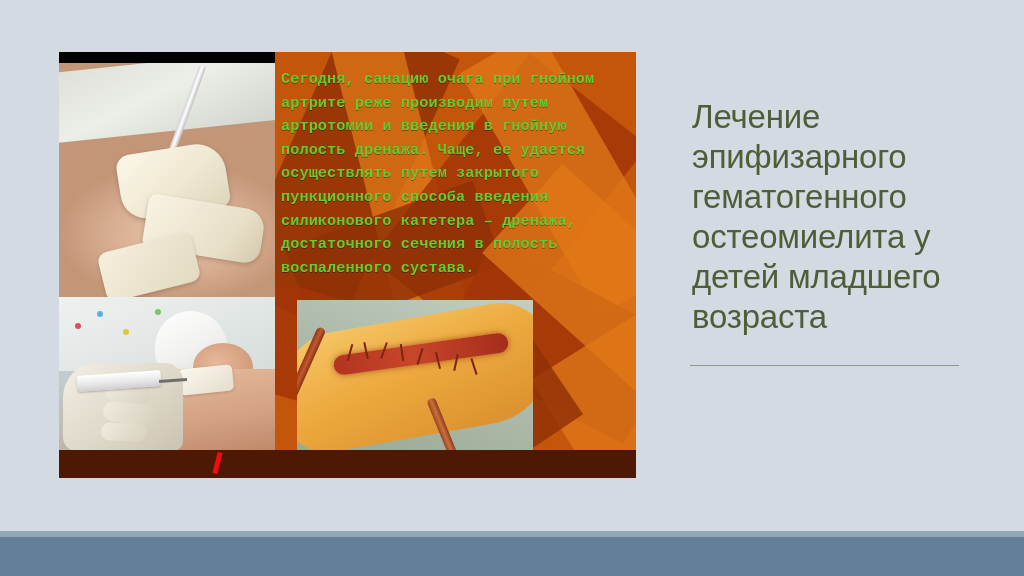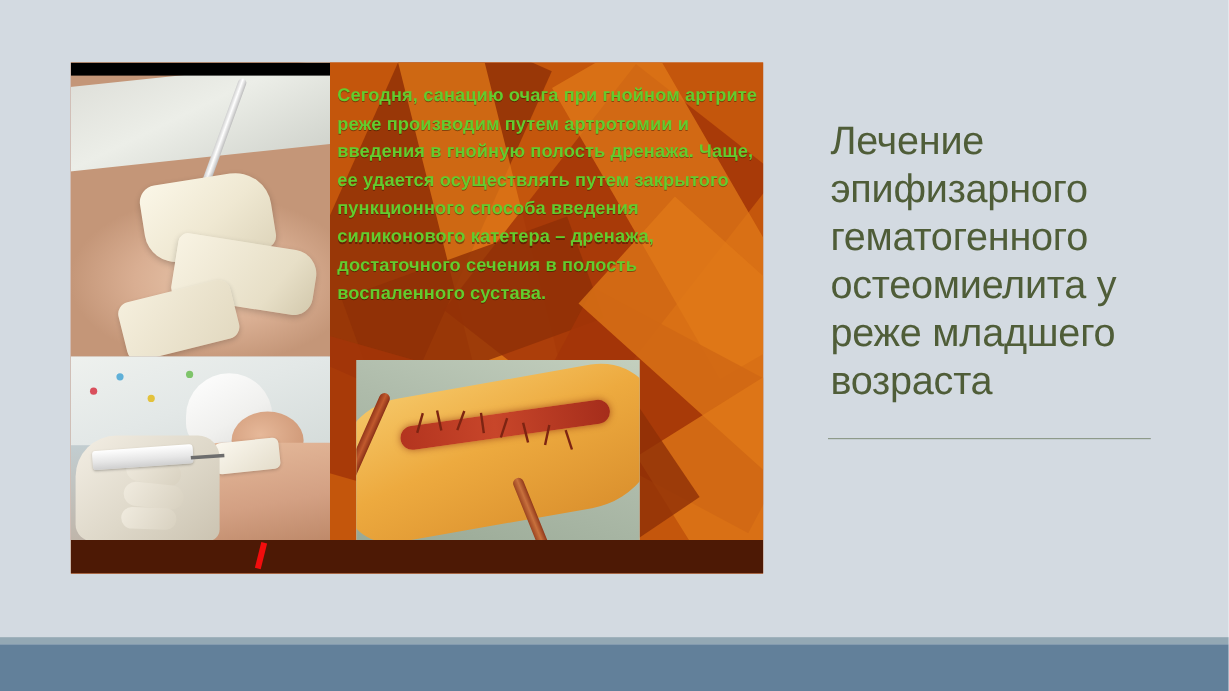--- a/index.html
+++ b/index.html
@@ -84,21 +84,21 @@
   .s9 { left: 300px; top: 250px;  width: 140px; height: 180px; transform: rotate(58deg); }
   .s10{ left: 120px; top: 300px;  width: 170px; height: 120px; transform: rotate(-34deg); }
 
   
   .body-text {
     position: absolute;
     left: 222px;
     top: 16px;
     width: 352px;
     color: #63cc2e;
-    font-family: Liberation Sans, sans-serif;
+    font-family: Liberation Mono, monospace;
     font-weight: bold;
     font-size: 15.2px;
     line-height: 23.6px;
     letter-spacing: 0.1px;
     text-shadow: 0 1px 0 rgba(0,0,0,0.35);
     z-index: 6;
     white-space: pre-line;
   }
 
   
@@ -362,20 +362,20 @@
       <div class="suture" style="left:176px; top:58px; transform:rotate(-18deg);"></div>
       <div class="drain"></div>
       <div class="drain2"></div>
     </div>
 
     <div class="collage-footer"></div>
     <div class="red-tick"></div>
   </div>
 
   <div id="title-block">
-    <h1 id="title-text">Лечение эпифизарного гематогенного остеомиелита у реже младшего возраста</h1>
+    <h1 id="title-text">Лечение эпифизарного гематогенного остеомиелита у детей младшего возраста</h1>
   </div>
   <div id="title-rule"></div>
 
   <div class="footer-band-light"></div>
   <div class="footer-band-dark"></div>
 
 </div>
 
 </body></html>

